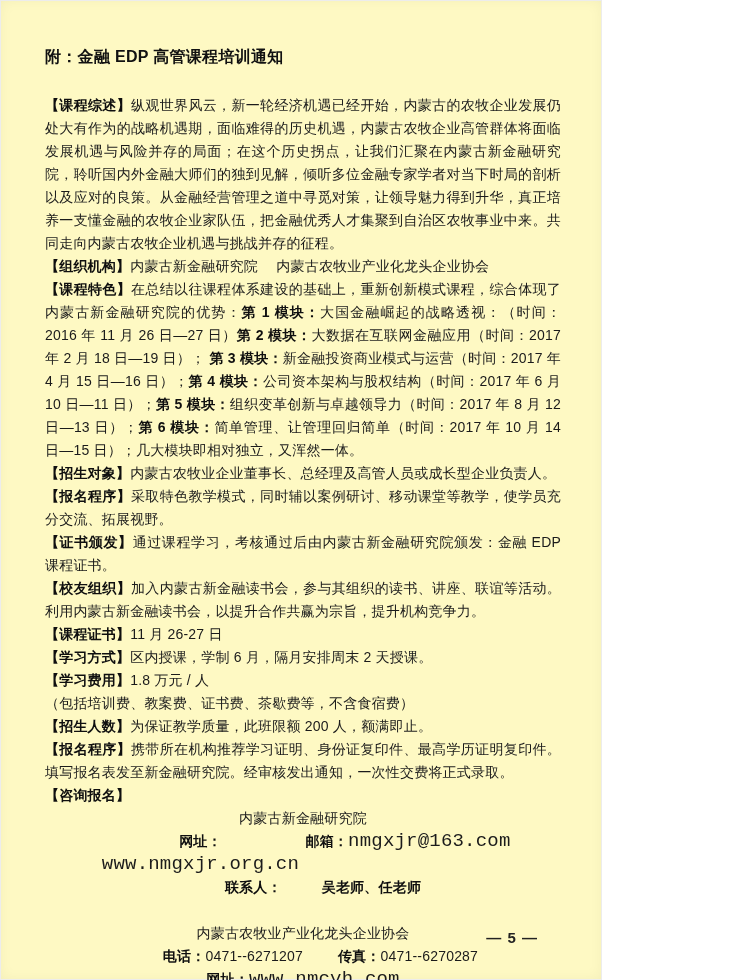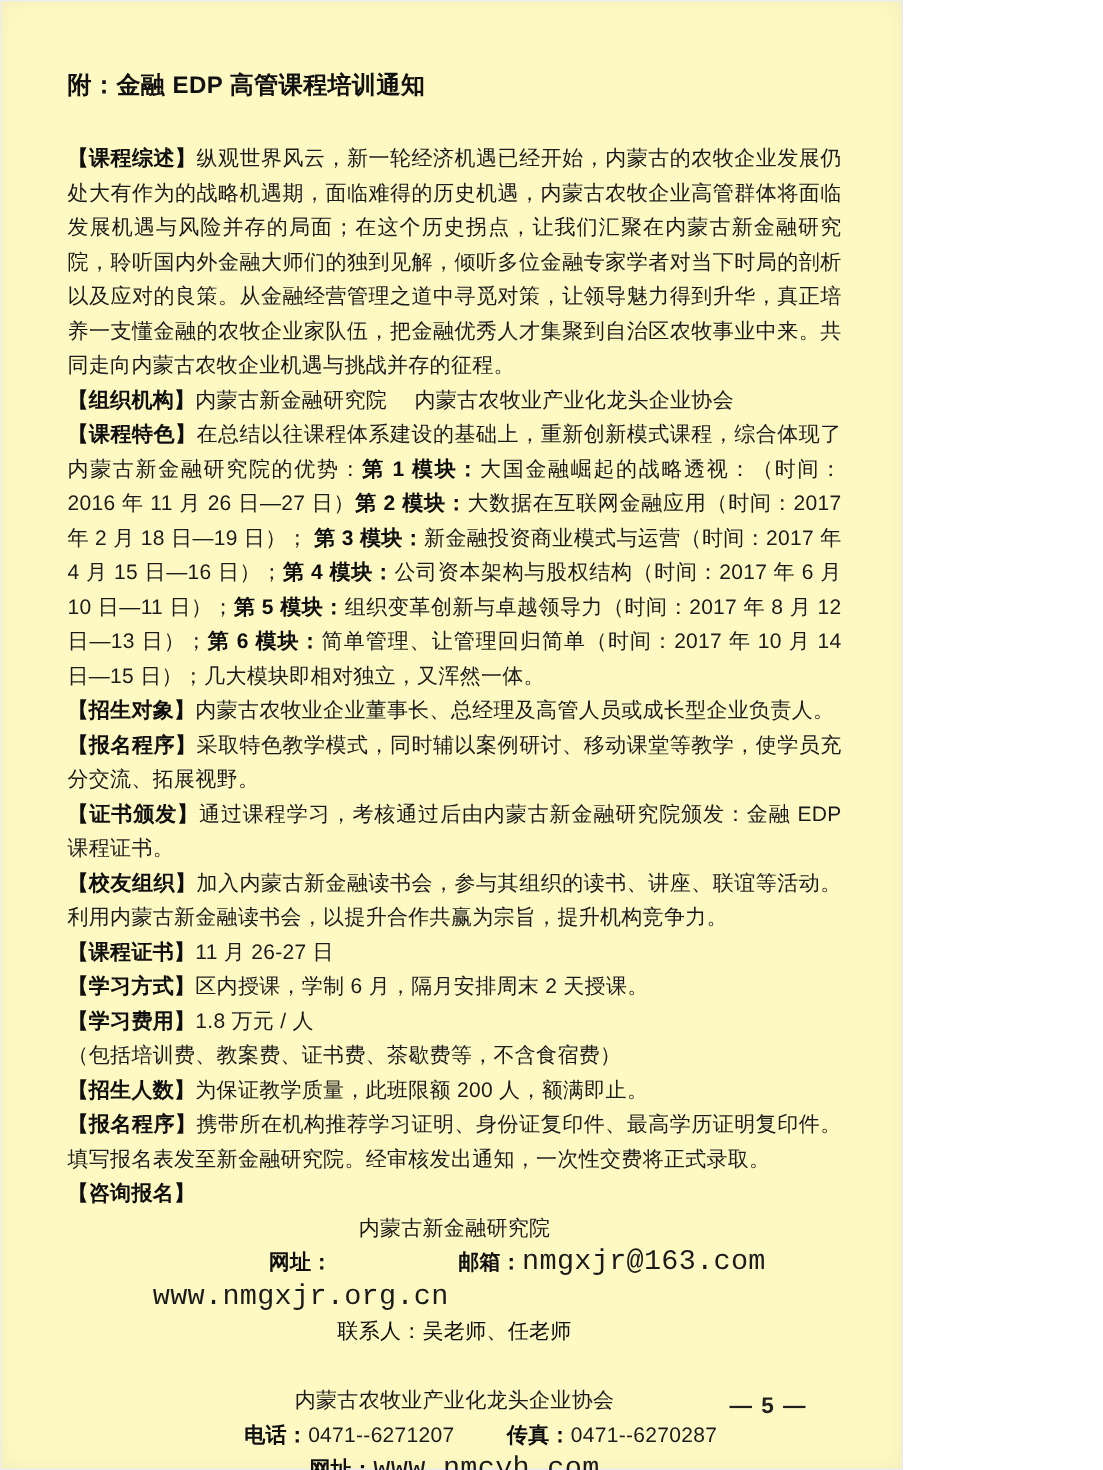--- a/index.html
+++ b/index.html
@@ -64,22 +64,23 @@
   }
   .contact-row .field-label {
     font-weight: bold;
     color: #0f0f0f;
   }
   .contact-row .mono {
     font-family: "Liberation Mono", "DejaVu Sans Mono", monospace;
     font-size: 19px;
   }
   .contact-name {
-    font-weight: normal;
+    font-weight: bold;
     color: #0f0f0f;
+    margin-left: 40px;
   }
   .gap-line {
     height: 23px;
   }
   .page-number {
     position: absolute;
     right: 64px;
     bottom: 34px;
     font-size: 15px;
     font-weight: bold;

